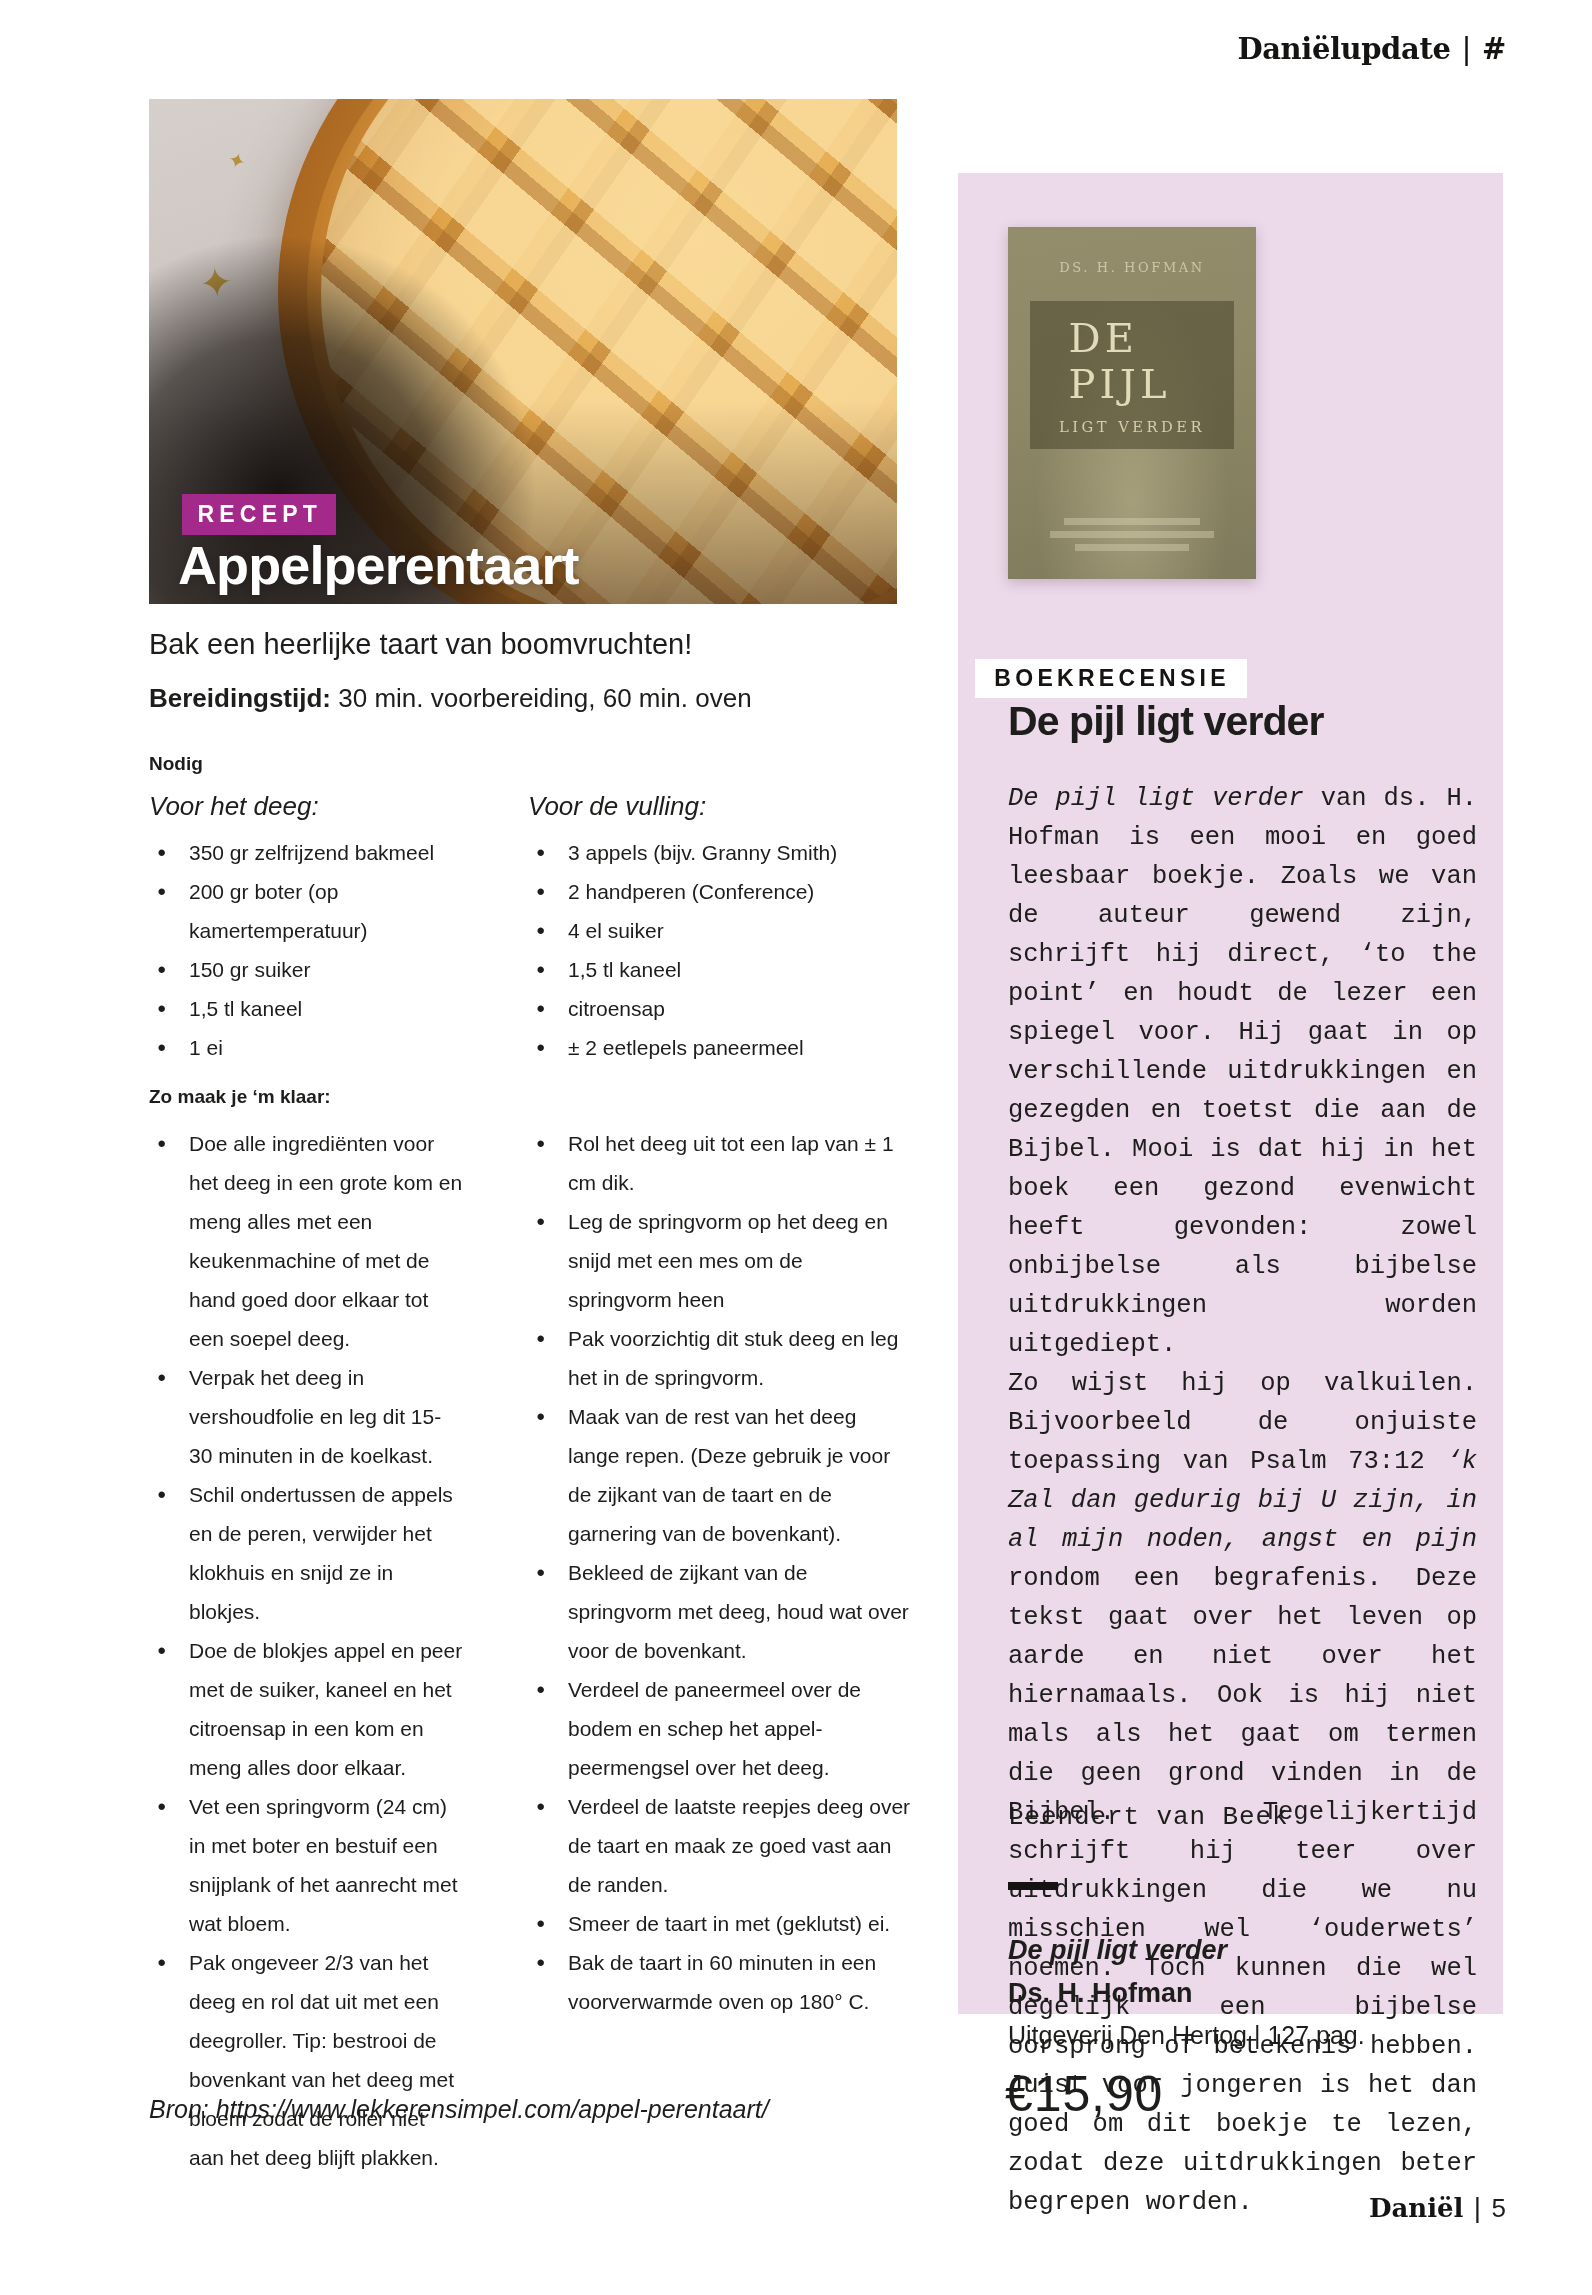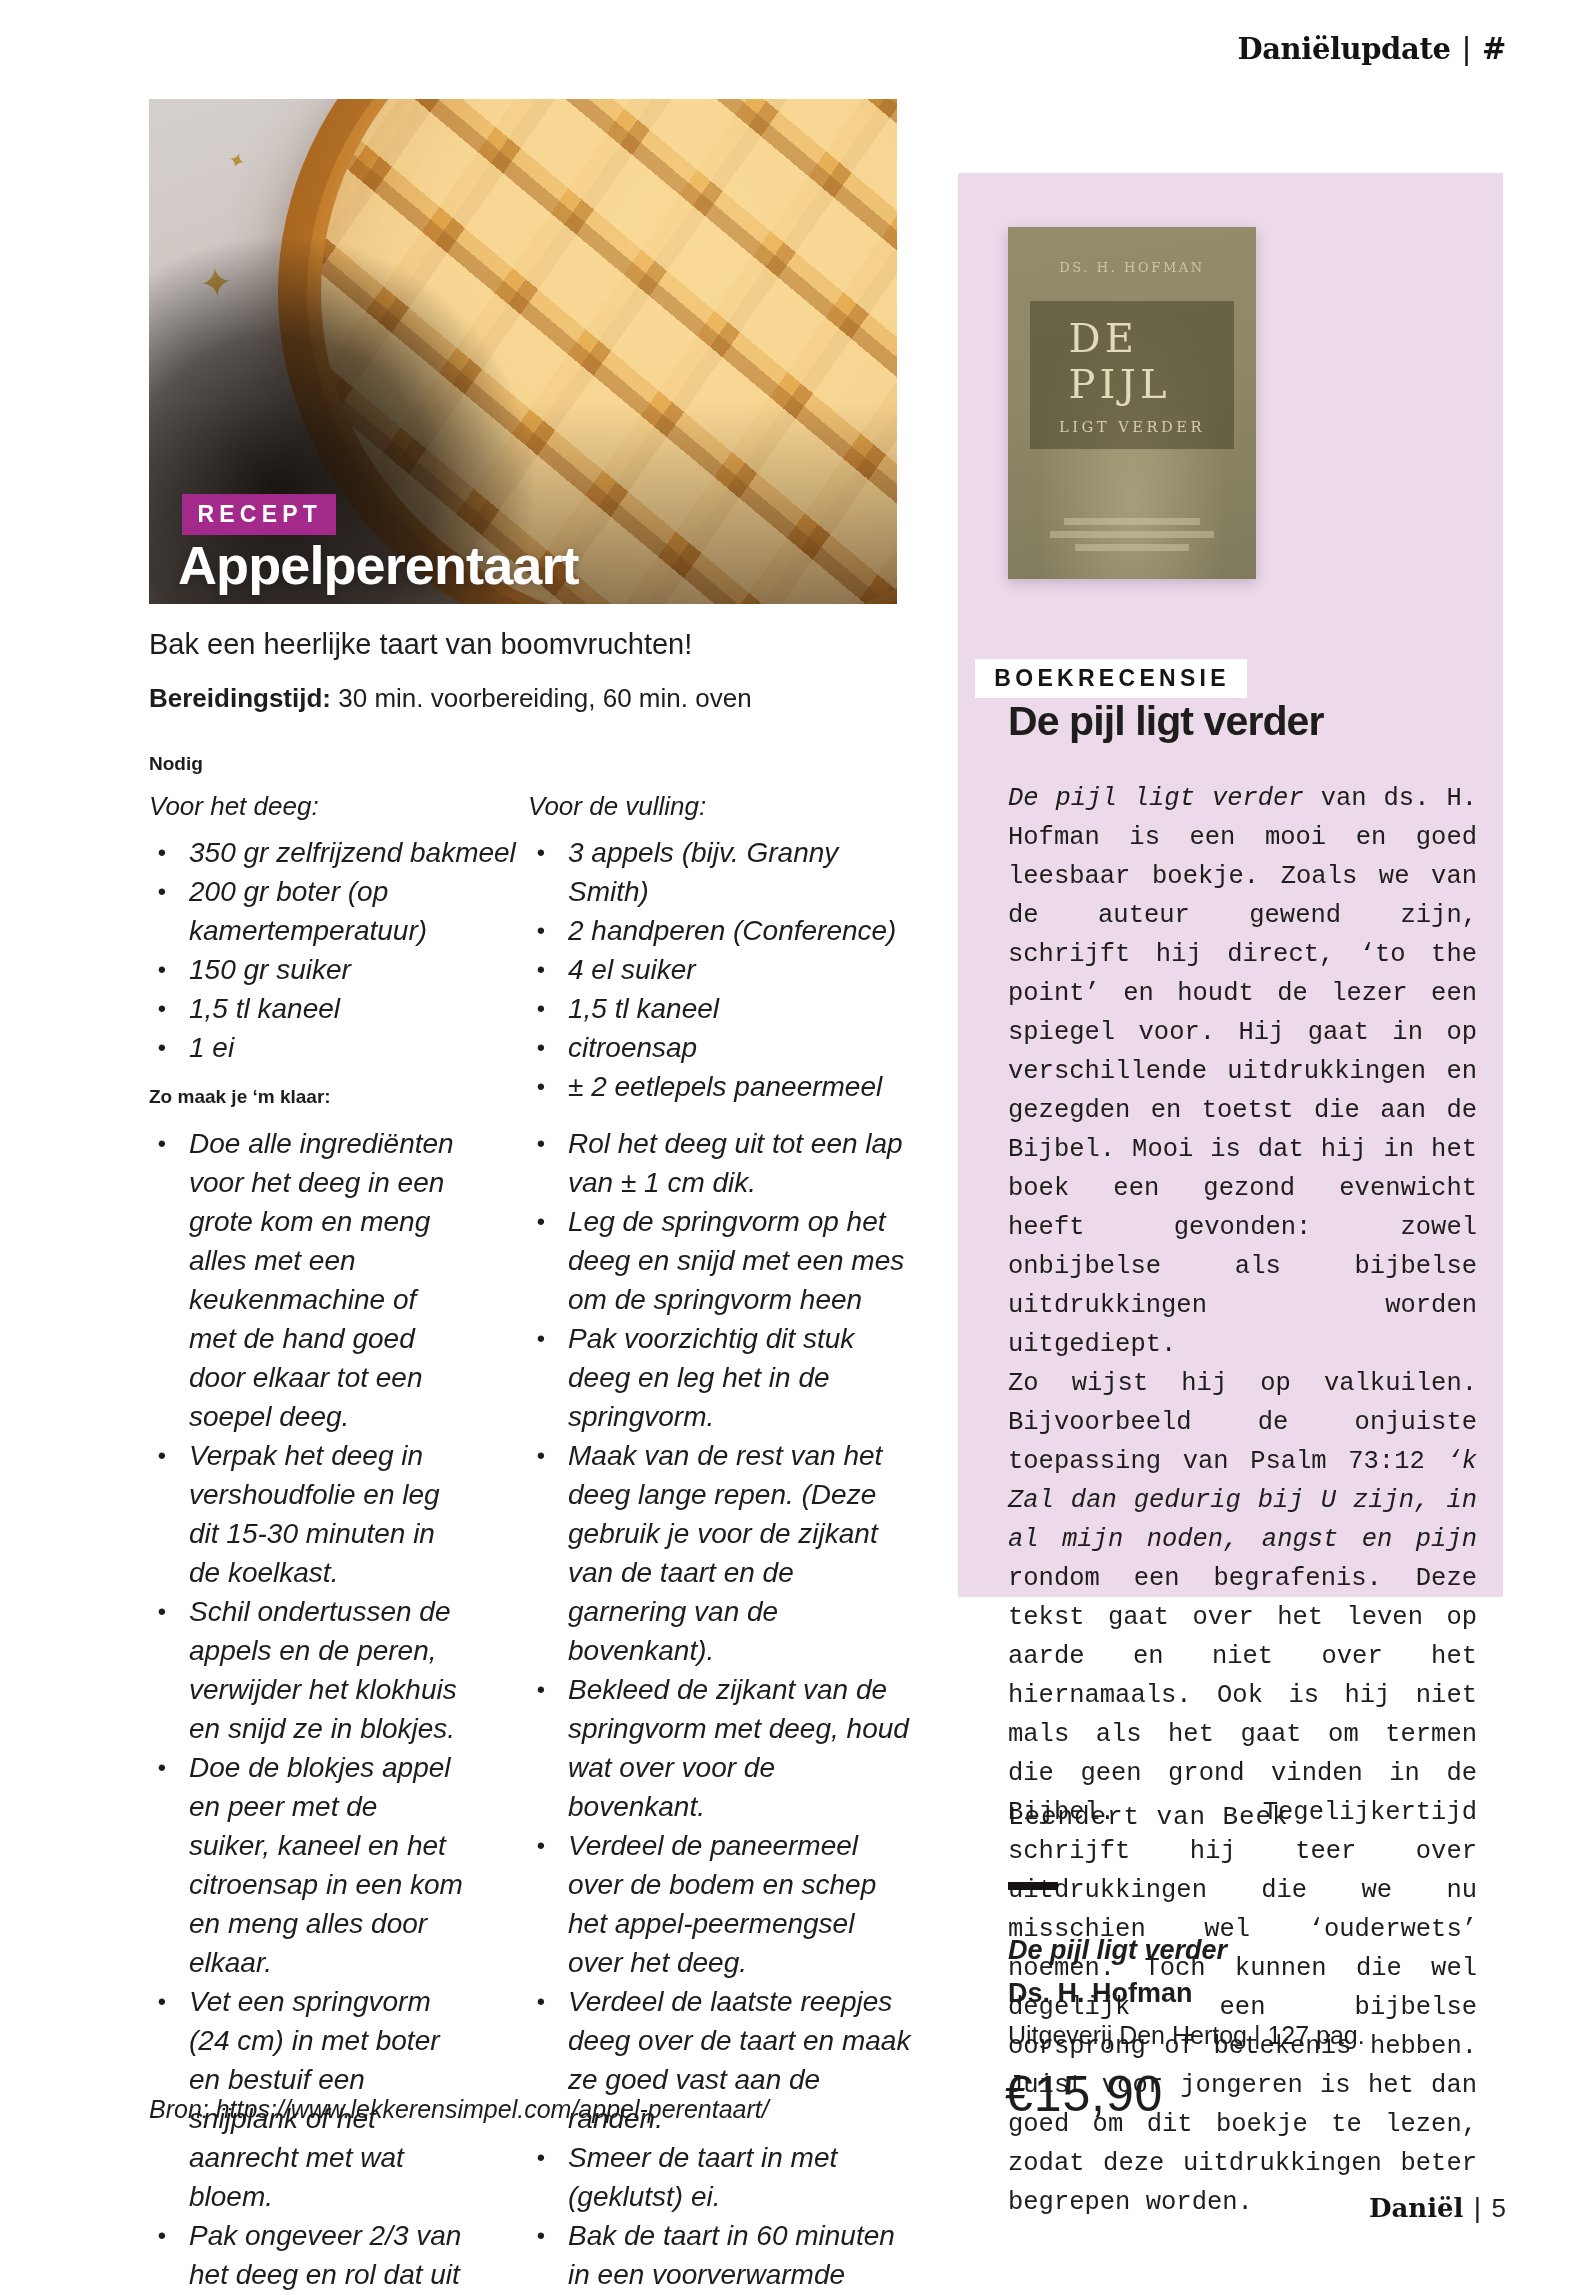--- a/index.html
+++ b/index.html
@@ -58,25 +58,25 @@
   .sec-head{position:absolute;font-size:19px;font-weight:bold;}
   .nodig-head{left:149px;top:753px;}
   .steps-head{left:149px;top:1086px;}
   .col{position:absolute;}
   .ingcol1{left:149px;top:787px;width:371px;}
   .ingcol2{left:528px;top:787px;width:384px;}
   .stepcol1{left:149px;top:1124px;width:315px;}
   .stepcol2{left:528px;top:1124px;width:384px;}
   .ing-head{font-style:italic;font-size:26px;line-height:39px;margin-bottom:7px;}
   ul.blist{list-style:none;margin:0;padding:0;}
-  ul.blist li{position:relative;padding-left:40px;font-size:28px;line-height:39px;font-style:italic;}
+  ul.blist li{position:relative;padding-left:40px;font-size:21px;line-height:39px;}
   ul.blist li::before{content:'•';position:absolute;left:8.6px;top:0;font-size:24px;}
   .bron{position:absolute;left:149px;top:2095px;font-size:25px;font-style:italic;}
   
-  .panel{position:absolute;left:958px;top:173px;width:545px;height:1424px;background:#ecd9ea;}
+  .panel{position:absolute;left:958px;top:173px;width:545px;height:1841px;background:#ecd9ea;}
   .cover{
     position:absolute;left:50px;top:54px;width:248px;height:352px;
     background:
       radial-gradient(ellipse at 50% 78%,rgba(205,195,155,.45) 0%,rgba(205,195,155,0) 55%),
       linear-gradient(170deg,#938d6c 0%,#8e8866 45%,#7f7a5c 100%);
     box-shadow:0 3.5px 12px rgba(80,60,80,.25);
   }
   .cover-author{
     position:absolute;left:0;right:0;top:33px;text-align:center;
     font-family:"DejaVu Serif",serif;font-size:13px;letter-spacing:2.6px;color:#cdc6a6;

